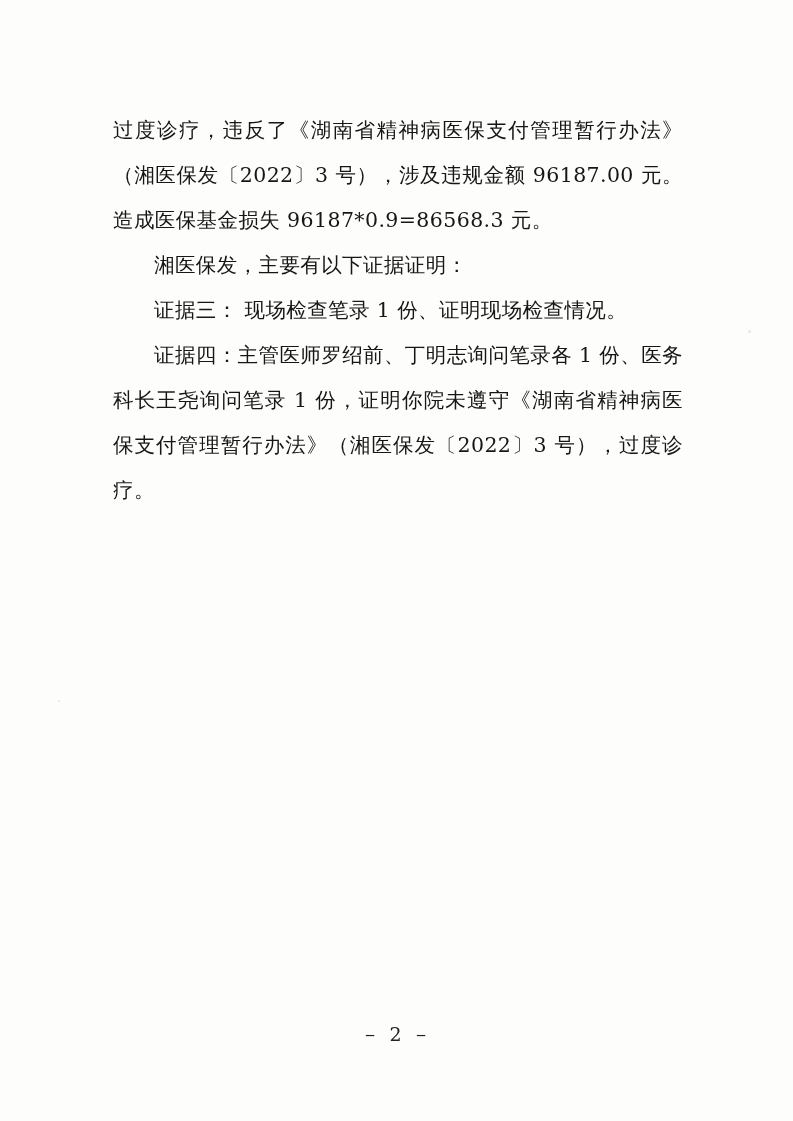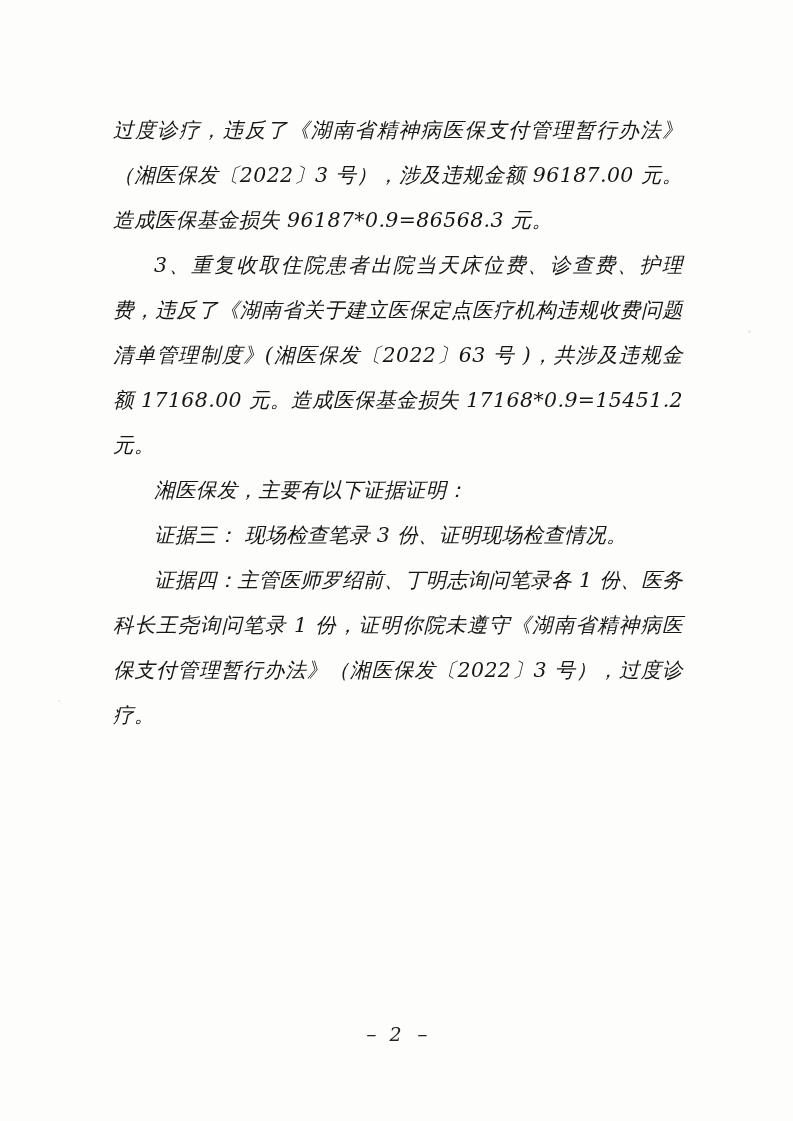--- a/index.html
+++ b/index.html
@@ -14,21 +14,20 @@
     overflow: hidden;
     font-family: "DejaVu Serif", "Liberation Serif", serif;
     color: #1a1a1a;
   }
   .page {
     position: absolute;
     top: 0; left: 0;
     width: 793px;
     height: 1121px;
     background: #fdfdfb;
-    font-style: italic;
   }
   .content {
     position: absolute;
     left: 113px;
     top: 108px;
     width: 570px;
   }
   .para {
     font-size: 20.5px;
     line-height: 45px;
@@ -64,22 +63,21 @@
 </head>
 <body>
 
 <div class="page">
 
   <div class="speck" style="left:748px; top:330px; width:3px; height:3px;"></div>
   <div class="speck" style="left:58px; top:700px; width:2px; height:2px;"></div>
 
   <div class="content">
     <p class="para">过度诊疗，违反了《湖南省精神病医保支付管理暂行办法》（湘医保发〔2022〕3 号），涉及违规金额 96187.00 元。造成医保基金损失 96187*0.9=86568.3 元。</p>
-    <p class="para indent">3、重复收取住院患者出院当天床位费、诊查费、护理费，违反了《湖南省关于建立医保定点医疗机构违规收费问题清单管理制度》(湘医保发〔2022〕63 号 )，共涉及违规金额 17168.00 元。造成医保基金损失 17168*0.9=15451.2 元。</p>
     <p class="para indent">湘医保发，主要有以下证据证明：</p>
-    <p class="para indent">证据三： 现场检查笔录 3 份、证明现场检查情况。</p>
+    <p class="para indent">证据三： 现场检查笔录 1 份、证明现场检查情况。</p>
     <p class="para indent">证据四：主管医师罗绍前、丁明志询问笔录各 1 份、医务科长王尧询问笔录 1 份，证明你院未遵守《湖南省精神病医保支付管理暂行办法》（湘医保发〔2022〕3 号），过度诊疗。</p>
 
   </div>
 
   <div class="footer">－ 2 －</div>
 
 </div>
 
 </body></html>

